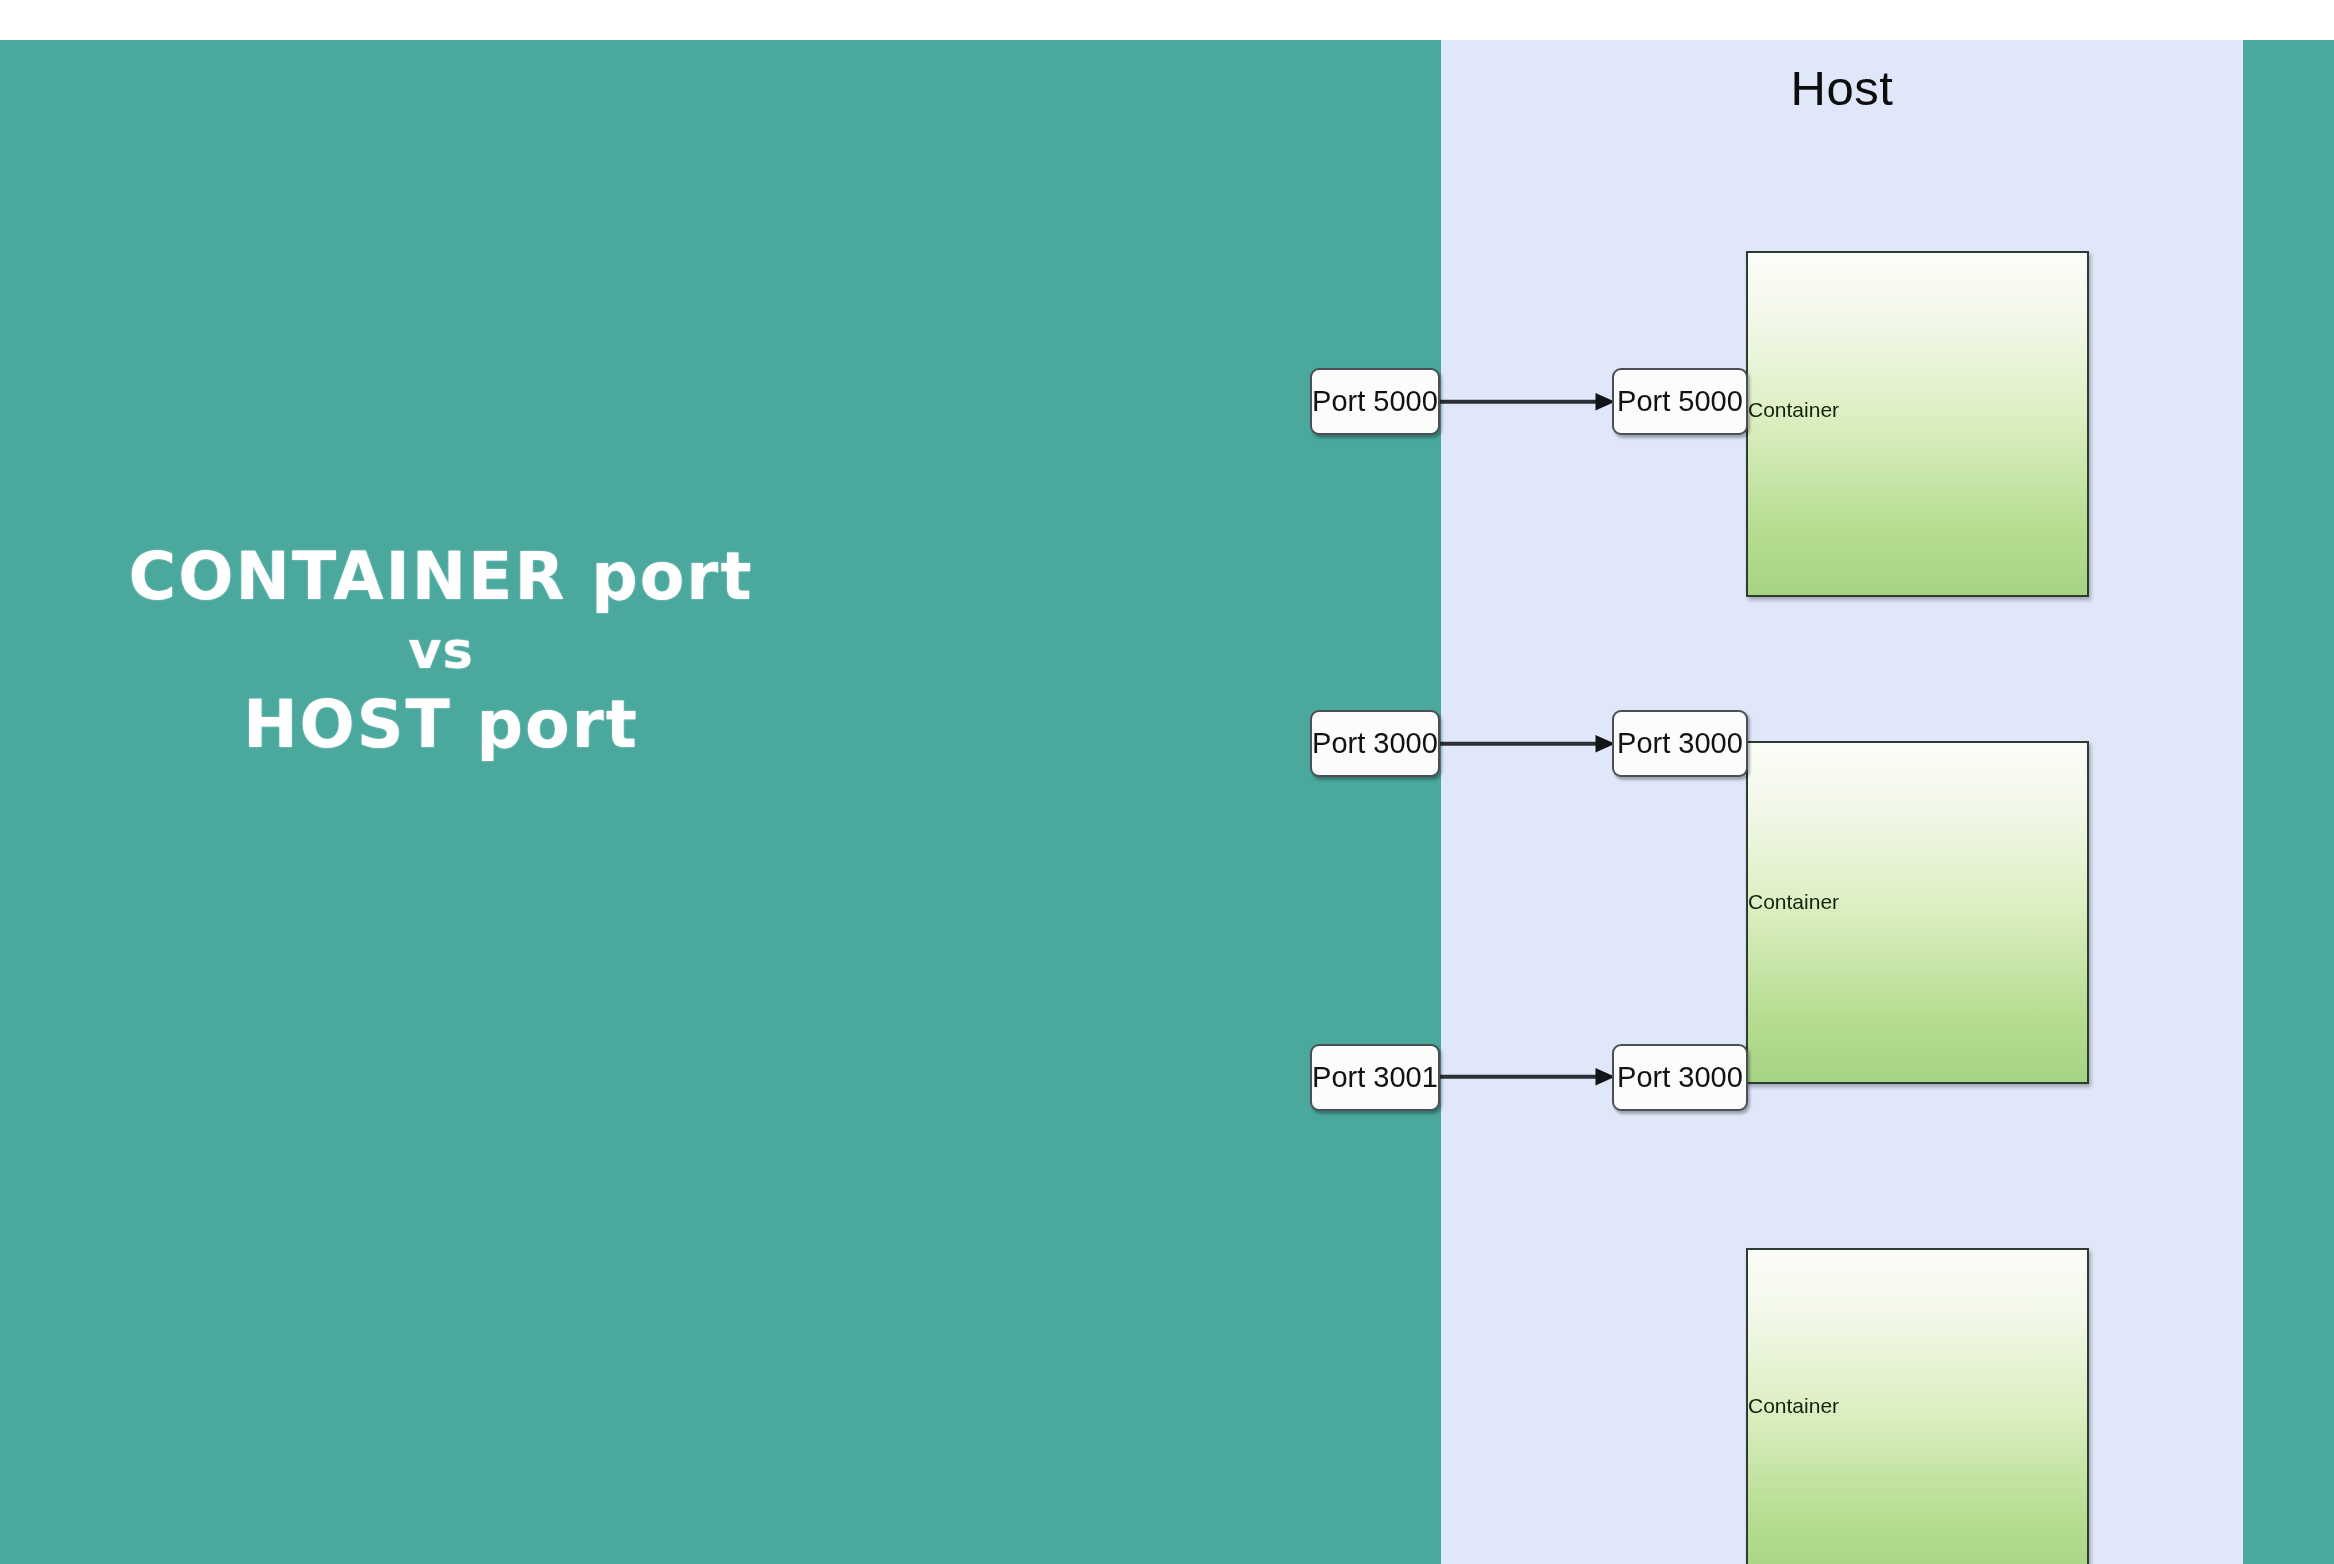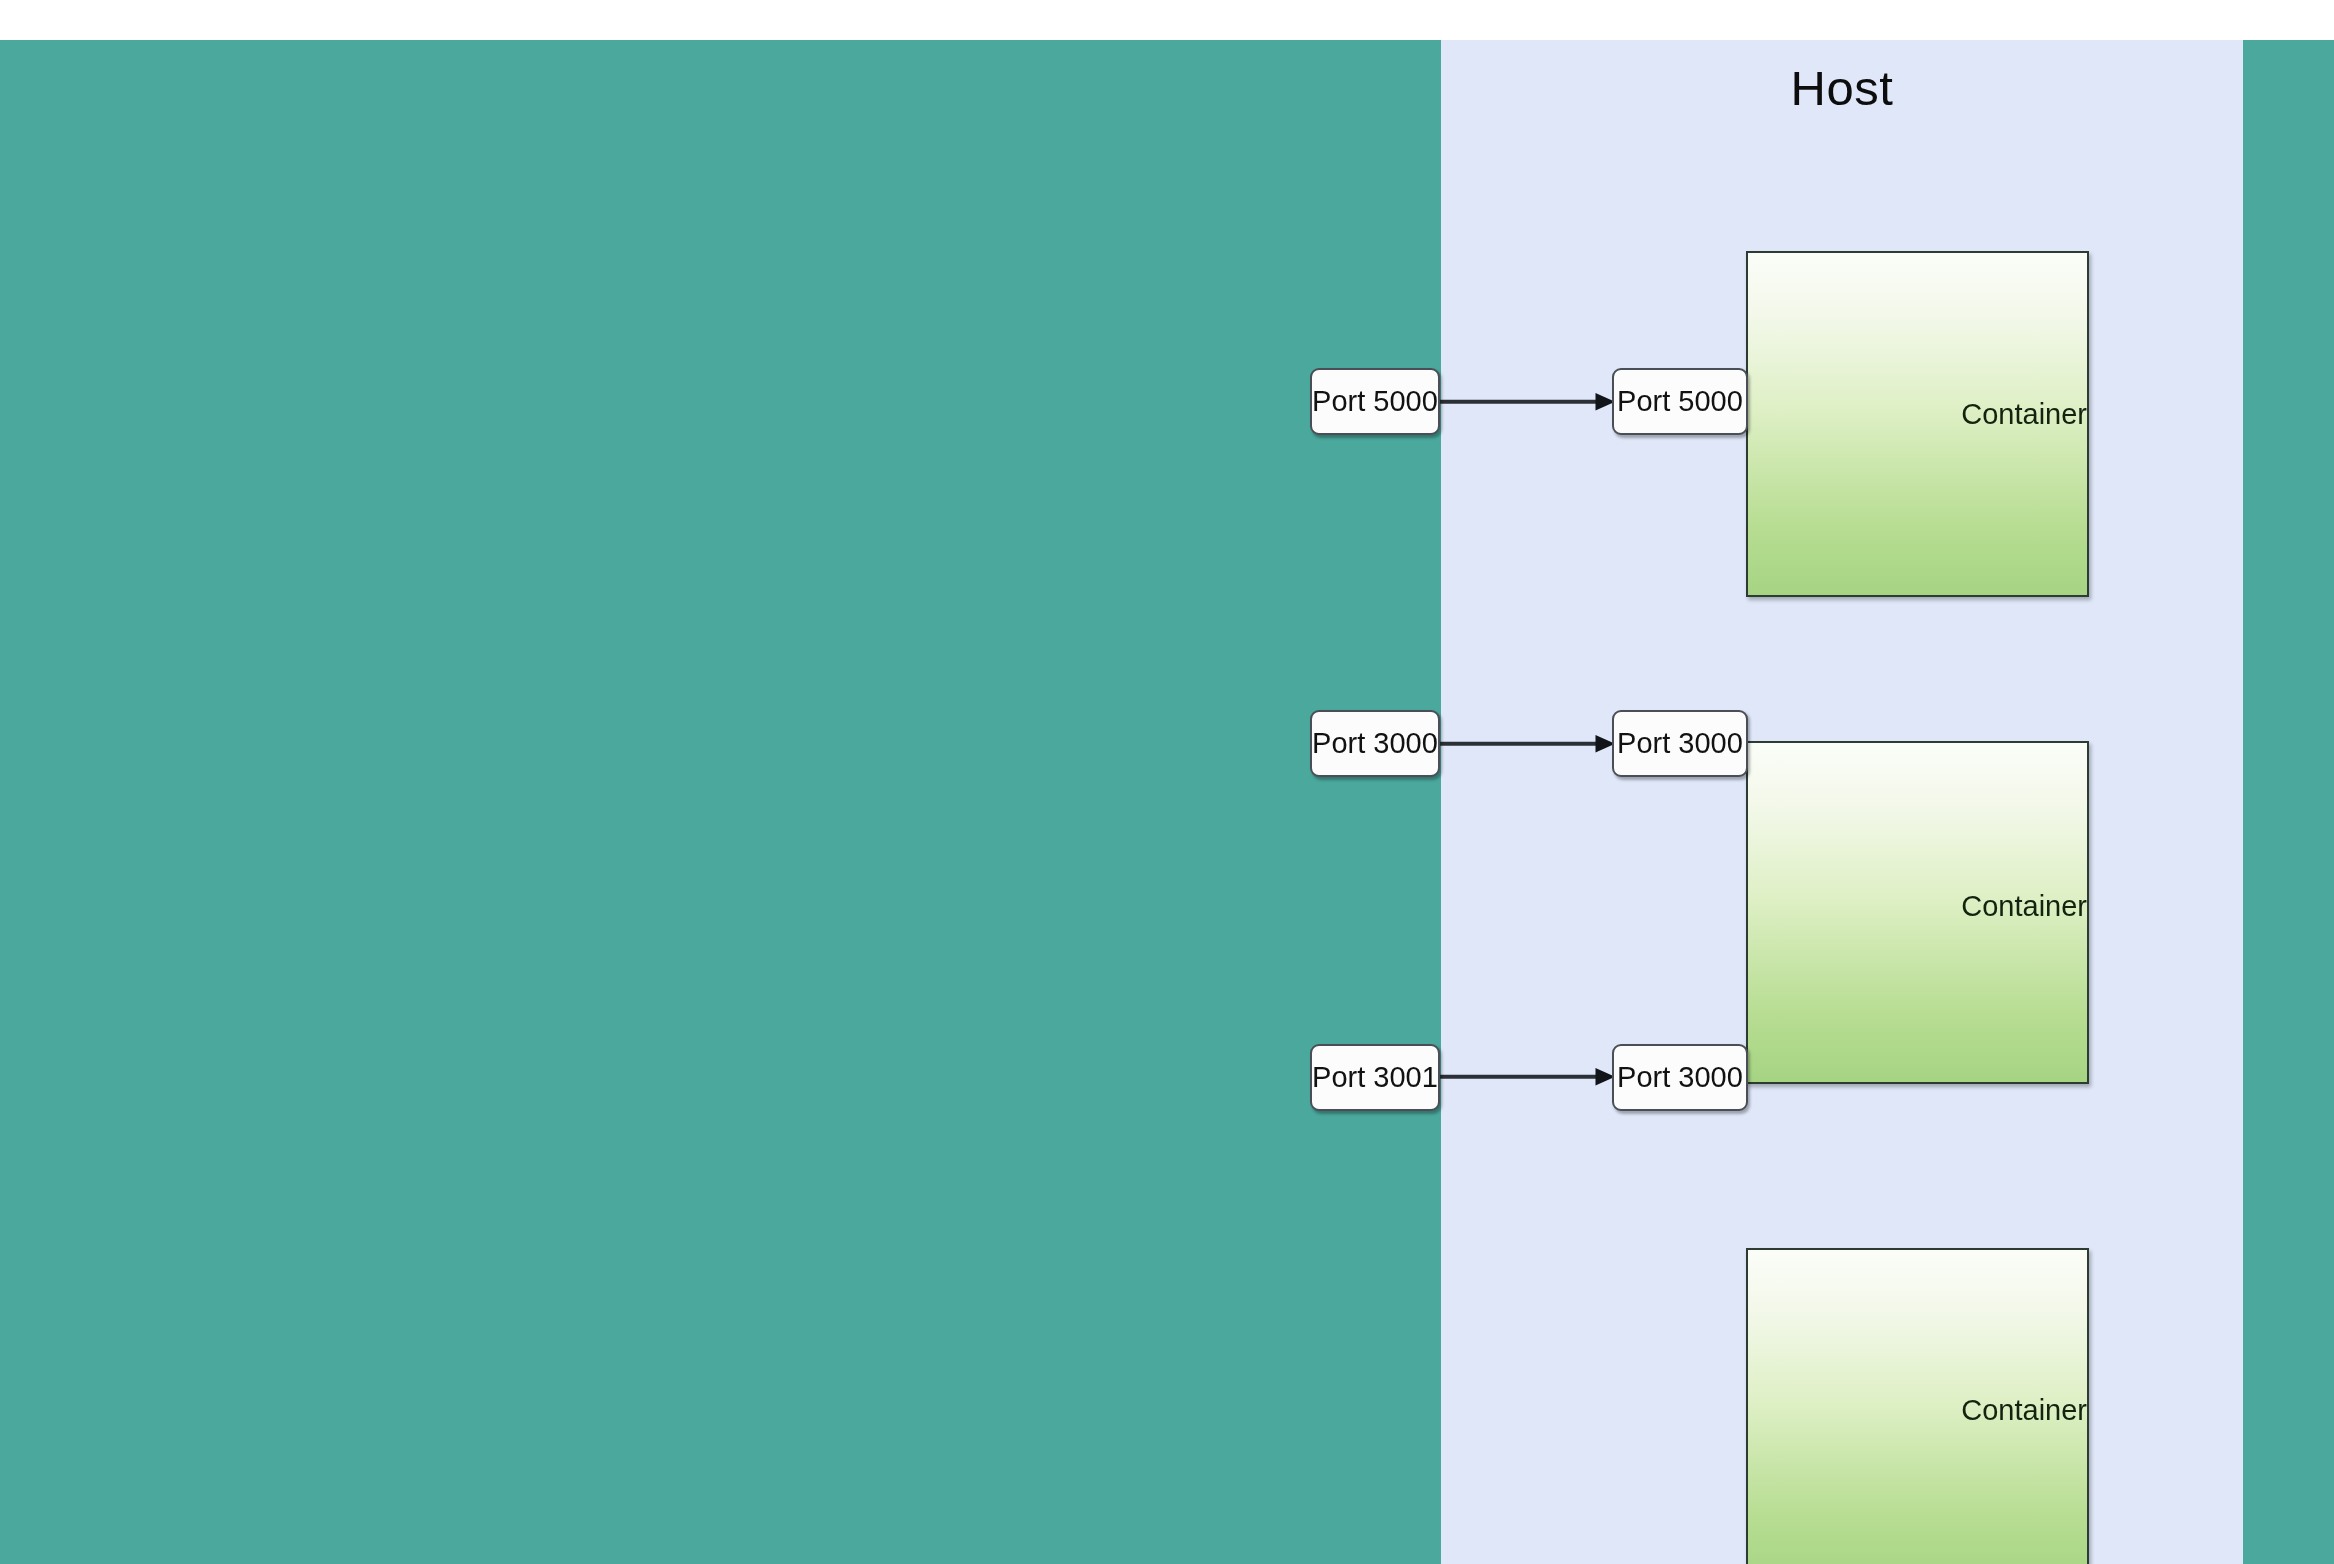--- a/index.html
+++ b/index.html
@@ -110,34 +110,39 @@
     box-sizing: border-box;
     border: 2.9px solid #2e3b33;
     background: linear-gradient(to bottom, #fbfdf8 0%, #f3f8ea 18%, #dff0c6 45%, #b7dd92 80%, #a6d483 100%);
     box-shadow: 2px 2.9px 3.9px rgba(0,0,0,0.28);
     z-index: 2;
   }
   .container-label {
     position: absolute;
     left: 0;
     width: 100%;
-    text-align: right;
-    font-size: 29px;
+    text-align: left;
+    font-size: 21px;
     color: #12240f;
     font-family: "Liberation Sans", sans-serif;
   }
 </style>
 </head>
 <body>
 
 <div id="stage">
 
   <div id="host-panel"></div>
   <div id="host-title">Host</div>
 
+  <div id="caption">
+    <span class="cap-line">CONTAINER port</span>
+    <span class="cap-line small">vs</span>
+    <span class="cap-line">HOST port</span>
+  </div>
 
   <div class="row">
     <div class="port-box host-side" style="top:328px;">Port 5000</div>
     <div class="arrow-wrap" style="top:350px;">
       <svg width="178" height="23.5" viewBox="0 0 182 24">
         <line x1="0" y1="12" x2="163" y2="12" stroke="#2b2f36" stroke-width="4"></line>
         <polygon points="160,3 180,12 160,21" fill="#111418"></polygon>
       </svg>
     </div>
     <div class="port-box container-side" style="top:328px;">Port 5000</div>

